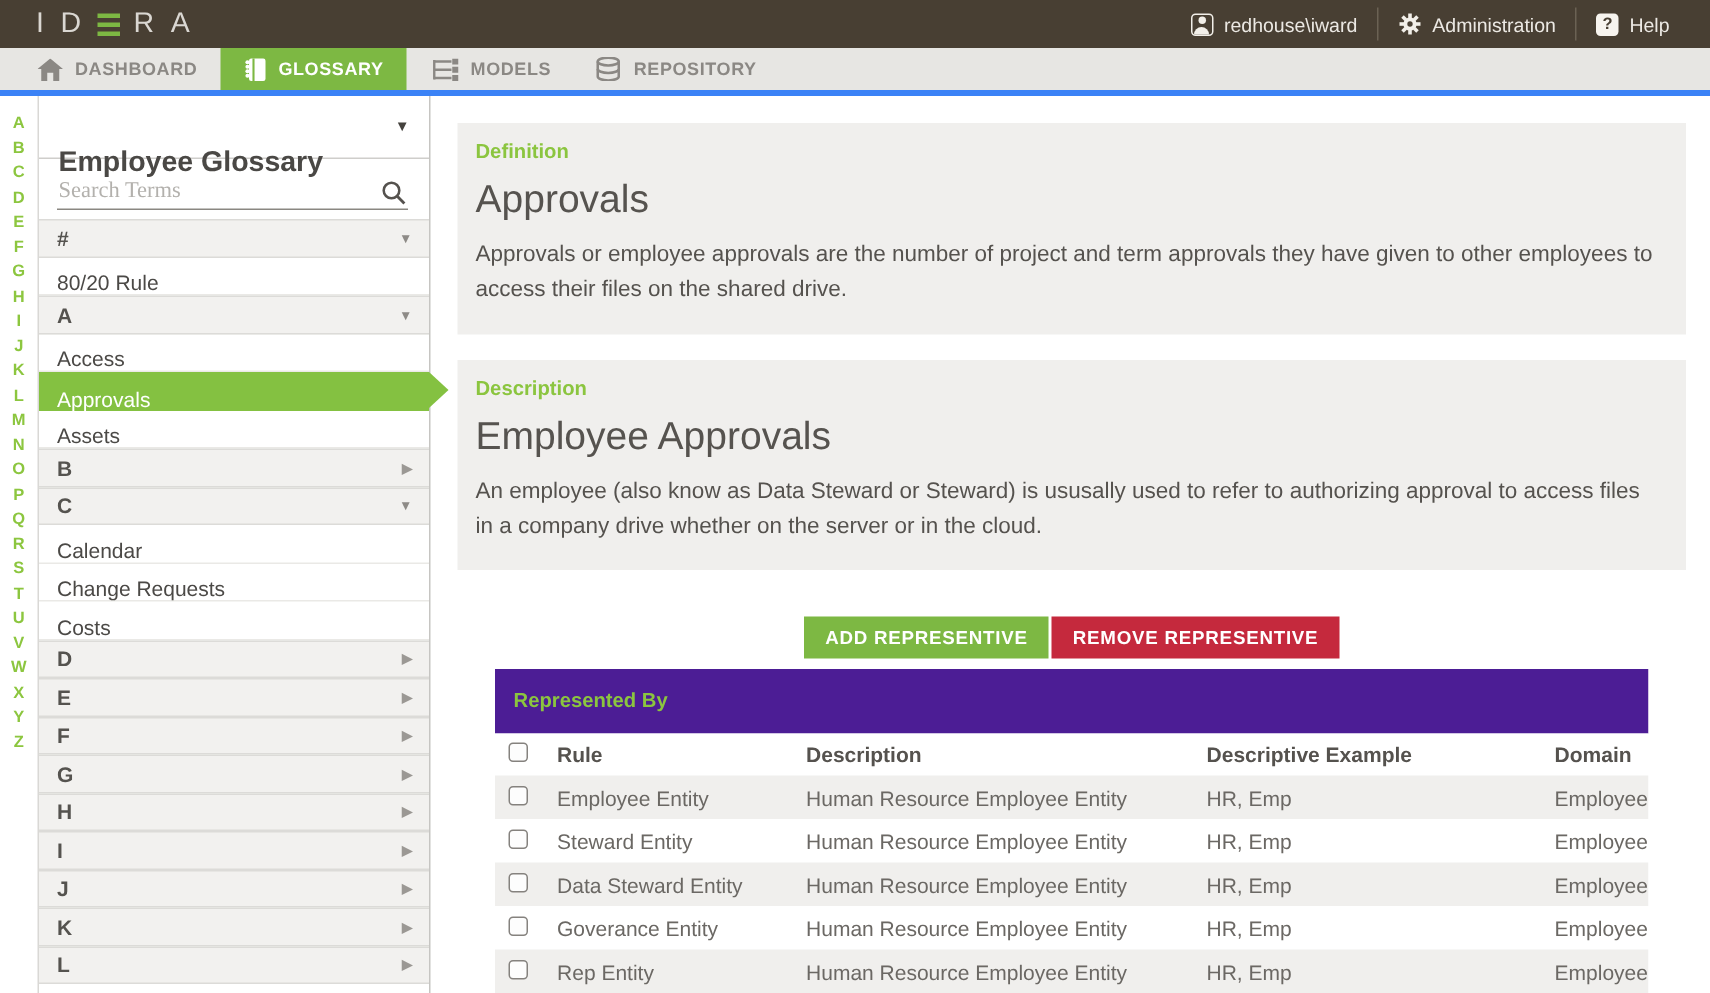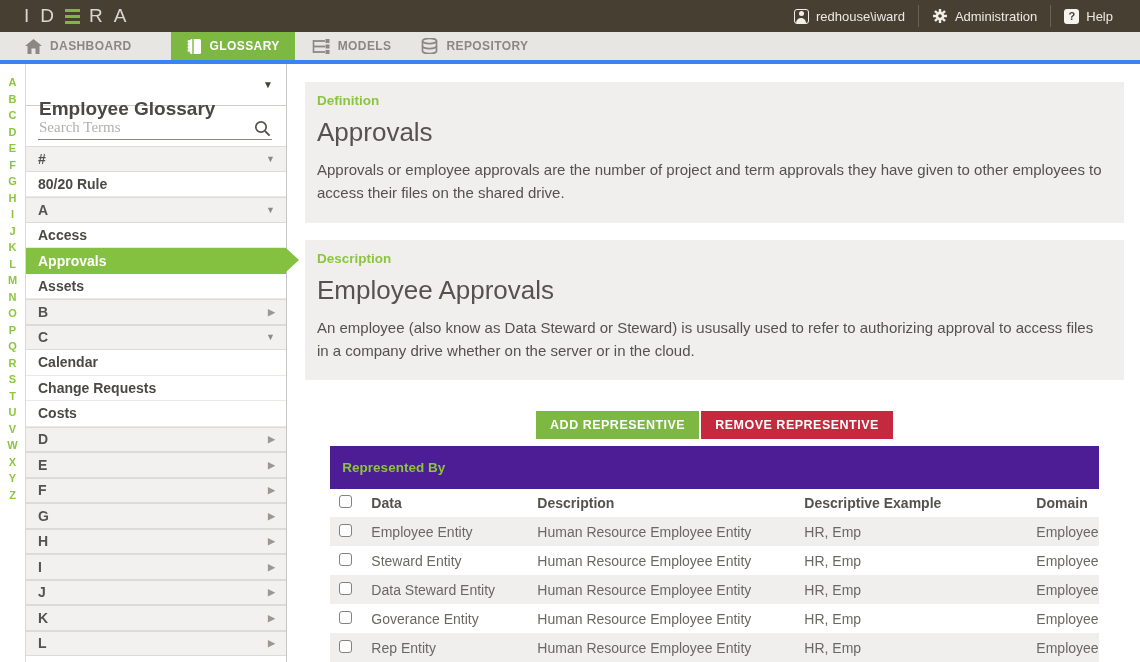--- a/index.html
+++ b/index.html
@@ -25,21 +25,21 @@
     border-radius:5px 5px 0 0; background:#f2efe9; }
   .help-icn { width:15px; height:15px; background:#f7f4ef; border-radius:3px; color:#483f33;
     font-weight:bold; font-size:11px; display:flex; align-items:center; justify-content:center; }
 
   
   .navbar { height:32px; background:#e7e6e3; display:flex; align-items:stretch; padding-left:10px;
     border-bottom:4px solid #3b82f6; }
   .tab { display:flex; align-items:center; gap:8px; padding:0 15px; font-size:12px; font-weight:bold;
     letter-spacing:.4px; color:#8b8884; cursor:pointer; }
   .tab svg { display:block; }
-  .tab.active { background:#7db843; color:#fff; margin-left:24px; margin-right:2px; }
+  .tab.active { background:#7db843; color:#fff; margin-left:0; margin-right:2px; }
 
   
   .shell { display:flex; height:598px; }
 
   
   .sidebar { width:287px; flex:0 0 287px; border-right:1px solid #c6c5c2; display:flex;
     position:relative; background:#fff; }
   .alpharail { width:26px; flex:0 0 26px; border-right:1px solid #d9d8d5; padding-top:10px;
     display:flex; flex-direction:column; align-items:center; }
   .alpharail span { font-size:11px; font-weight:bold; color:#8cc63f; line-height:16.5px;
@@ -54,21 +54,21 @@
   .search-row input { flex:1; border:none; outline:none; border-bottom:1px solid #8a8781;
     font-size:15px; color:#55524e; padding:2px 24px 3px 1px; background:transparent;
     font-family:Liberation Serif, serif; }
   .search-row input::placeholder { color:#b3b1ad; }
   .mag { position:absolute; right:15px; bottom:9px; }
 
   .trow { height:25.5px; display:flex; align-items:center; justify-content:space-between;
     padding:0 11px 0 12px; font-size:14px; color:#4d4b47; cursor:pointer; position:relative; }
   .trow.thead { background:#f2f1ef; border-top:1px solid #dcdbd8; border-bottom:1px solid #dcdbd8;
     font-weight:bold; color:#55534f; }
-  .trow.titem { border-bottom:1px solid #eae9e6; font-weight:700; color:#4b4946; }
+  .trow.titem { border-bottom:1px solid #eae9e6; font-weight:400; color:#4b4946;align-items:flex-end; }
   .arr { font-size:9px; color:#8e8b87; }
   .arr.right { color:#9b9894; }
   .trow.selected { background:#84c141; color:#fff; border-bottom:none; z-index:4; }
   .trow.selected::after { content:""; position:absolute; right:-13px; top:0;
     border-top:12.75px solid transparent; border-bottom:12.75px solid transparent;
     border-left:13px solid #84c141; }
 
   
   .main { flex:1; padding:18px 16px 0 18px; display:flex; flex-direction:column; overflow:hidden;align-items:center; }
   .card { background:#f0efed; padding:11px 20px 18px 12px; }
@@ -320,21 +320,21 @@
       <button class="btn red">REMOVE REPRESENTIVE</button>
     </div>
 
     <div class="repcard">
       <div class="rep-head">
         <span class="sec-label">Represented By</span>
       </div>
 
       <div class="tgrid hdr">
         <span><span class="cb"></span></span>
-        <span>Data</span>
+        <span>Rule</span>
         <span>Description</span>
         <span>Descriptive Example</span>
         <span>Domain</span>
       </div>
 
       <div class="tgrid odd">
         <span><span class="cb"></span></span>
         <span>Employee Entity</span>
         <span>Human Resource Employee Entity</span>
         <span>HR, Emp</span>

